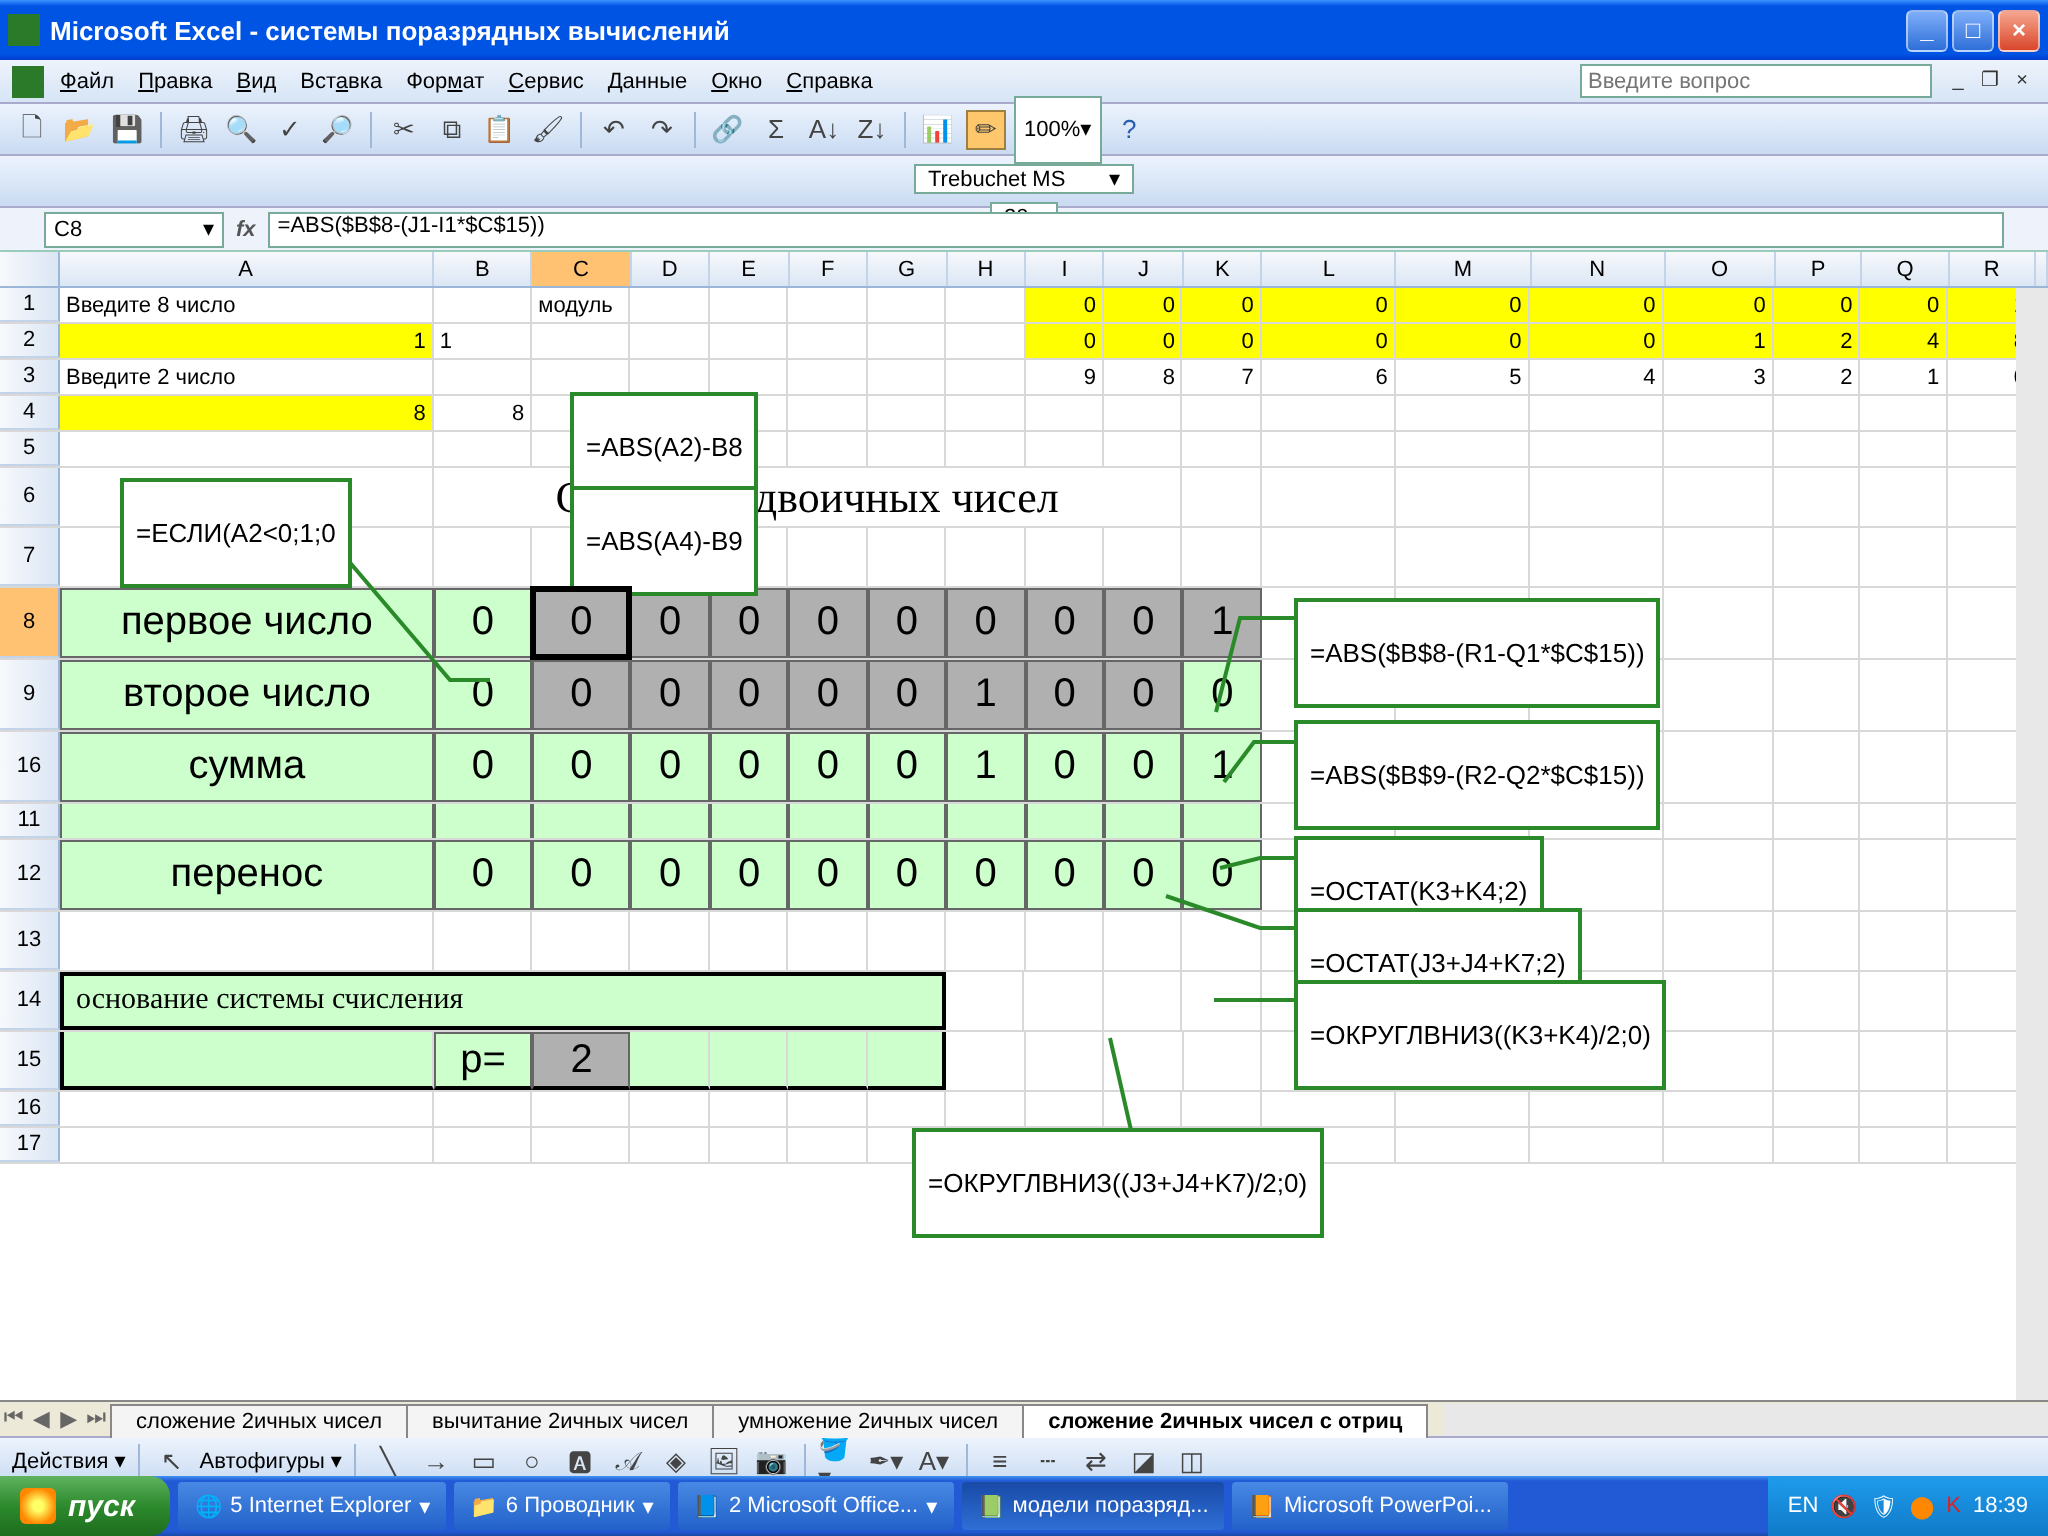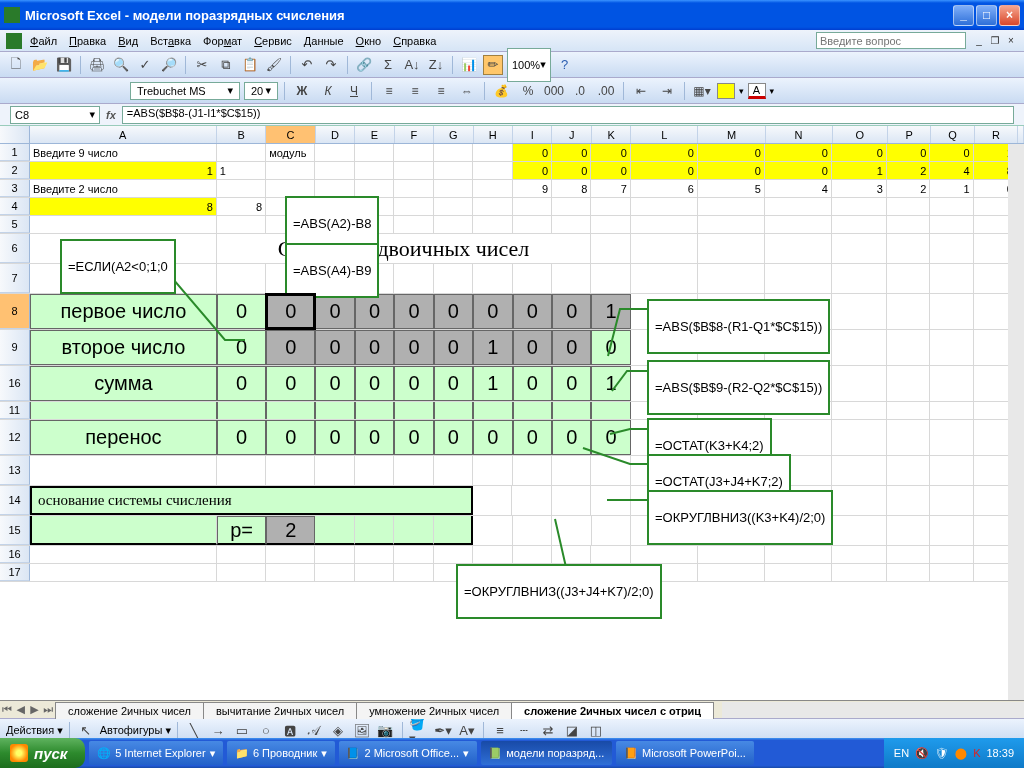--- a/index.html
+++ b/index.html
@@ -9,35 +9,35 @@
   .titlebar-text { flex: 1; }
   .winbtns { display: flex; gap: 2px; }
   .winbtn { width: 21px; height: 21px; border-radius: 3px; color: white; font-weight: bold; text-align: center; line-height: 19px; font-size: 12px; border: 1px solid rgba(255,255,255,0.5); }
   .winbtn.min, .winbtn.max { background: linear-gradient(to bottom,#7eaef9,#2e6fd8); }
   .winbtn.close { background: linear-gradient(to bottom,#f5a58e,#d9472b); }
   .menubar { height: 22px; background: linear-gradient(to bottom,#eef3fb,#d6e5f6); display: flex; align-items: center; padding: 0 6px; font-size: 11px; border-bottom: 1px solid #aac; }
   .menubar .docicon { width:16px; height:16px; background:#2a7a2a; margin-right:8px; }
   .menubar .m { margin-right: 12px; }
   .menubar .m u { text-decoration: underline; }
   .menubar .spacer { flex:1; }
-  .menubar input.help { width:150px; height:17px; font-size:11px; color:#888; border:1px solid #7a9; padding:0 3px; }
+  .menubar input.help { width:176px; height:17px; font-size:11px; color:#888; border:1px solid #7a9; padding:0 3px; }
   .menubar .mdi { display:flex; gap:2px; margin-left:6px;}
   .menubar .mdi span { width:14px; height:14px; font-size:10px; text-align:center; line-height:14px; color:#333;}
   .toolbar { height: 26px; background: linear-gradient(to bottom,#ecf3fd,#c9dbf2); display:flex; align-items:center; padding:0 6px; gap:4px; border-bottom:1px solid #aac; }
   .tbtn { width:20px; height:20px; display:flex; align-items:center; justify-content:center; font-size:13px; color:#444; }
   .tsep { width:1px; height:18px; background:#a0b8d8; margin:0 2px; }
   .zoom { height:18px; border:1px solid #7a9; background:white; padding:16px 4px; font-size:11px; display:flex; align-items:center; }
-  .toolbar2 { height: 26px; background: linear-gradient(to bottom,#ecf3fd,#c9dbf2); display:flex; align-items:center; padding:0 6px; gap:4px; border-bottom:1px solid #aac;}
+  .toolbar2 { height: 26px; background: linear-gradient(to bottom,#ecf3fd,#c9dbf2); display:flex; align-items:center; padding:0 6px; gap:4px; border-bottom:1px solid #aac;flex-direction:column;}
   .fontbox { height:18px; border:1px solid #7a9; background:white; padding:0 6px; font-size:11px; min-width:110px; display:flex; align-items:center; justify-content:space-between;}
   .sizebox { height:18px; border:1px solid #7a9; background:white; padding:0 6px; font-size:11px; min-width:34px; display:flex; align-items:center; justify-content:space-between;}
   .fmtbtn { width:22px; height:20px; text-align:center; line-height:20px; font-size:12px; color:#444;}
   .fmtbtn.bold{font-weight:bold;} .fmtbtn.ital{font-style:italic;} .fmtbtn.und{text-decoration:underline;}
   .colorswatch{ width:18px; height:16px; border:1px solid #888; }
   .fillsw { background:#ffff00; } .fonsw { background:#cc0000;}
-  .formula-row { height:22px; display:flex; align-items:center; background:#eef3fb; border-bottom:1px solid #9cb; padding:0 10px; gap:6px;}
+  .formula-row { height:22px; display:flex; align-items:center; background:#eef3fb; border-bottom:1px solid #9cb; padding:0 22px; gap:6px;}
   .namebox { width:90px; height:18px; border:1px solid #7a9; background:white; padding:0 4px; font-size:11px; display:flex; align-items:center; justify-content:space-between;}
   .fxlbl { font-style:italic; font-weight:bold; color:#555; font-size:11px;}
   .formula-input { flex:1; height:18px; border:1px solid #7a9; background:white; padding:0 4px; font-size:11px; color:#000;}
   .sheet-area { position:relative; height:574px; background:white; }
   .colhdr-row { display:flex; height:18px; background:linear-gradient(to bottom,#f7f9fc,#dbe6f4); border-bottom:1px solid #9cb6d8;}
   .rowhdr { width:30px; text-align:center; border-right:1px solid #9cb6d8; font-size:11px; display:flex; align-items:center; justify-content:center; background:linear-gradient(to right,#f7f9fc,#dbe6f4);}
   .colhdr { border-right:1px solid #c3d3e8; text-align:center; font-size:11px; display:flex; align-items:center; justify-content:center; position:relative;}
   .colhdr.sel { background:#ffc172;}
   .colhdr.eor {flex:1; min-width:6px;}
   .grid { position:absolute; top:18px; left:0; right:0; bottom:0; overflow:hidden;}
@@ -69,21 +69,21 @@
   .vscroll { position:absolute; right:0; top:18px; bottom:0; width:16px; background:#e8e8e8;}
   svg.connector { position:absolute; overflow:visible; }
   .selcell { outline:3px solid #000; outline-offset:-2px; z-index:5;}
 </style>
 </head>
 <body>
 
 <div class="titlebar">
   <span class="titlebar-icon"></span>
   <span class="titlebar-text">
-    <span>Microsoft Excel</span> - <span>модели поразрядных счисления</span>
+    <span>Microsoft Excel</span> - <span>системы поразрядных вычислений</span>
   </span>
   <div class="winbtns">
     <div class="winbtn min">_</div>
     <div class="winbtn max">□</div>
     <div class="winbtn close">×</div>
   </div>
 </div>
 
 <div class="menubar">
   <span class="docicon"></span>
@@ -199,21 +199,21 @@
     <div class="colhdr" style="width:56px">O</div>
     <div class="colhdr" style="width:44px">P</div>
     <div class="colhdr" style="width:44px">Q</div>
     <div class="colhdr" style="width:44px">R</div>
     <div class="colhdr eor"></div>
   </div>
 
   <div class="grid" id="grid">
       <div class="row" style="height: 18px;">
         <div class="rh">1</div>
-        <div class="cell" style="width: 190px;">Введите 9 число</div>
+        <div class="cell" style="width: 190px;">Введите 8 число</div>
         <div class="cell" style="width: 50px;"></div>
         <div class="cell" style="width: 50px;">модуль</div>
         <div class="cell" style="width: 40px;"></div>
         <div class="cell" style="width: 40px;"></div>
         <div class="cell" style="width: 40px;"></div>
         <div class="cell" style="width: 40px;"></div>
         <div class="cell" style="width: 40px;"></div>
         <div class="cell yellow ra" style="width: 40px;">0</div>
         <div class="cell yellow ra" style="width: 40px;">0</div>
         <div class="cell yellow ra" style="width: 40px;">0</div>

